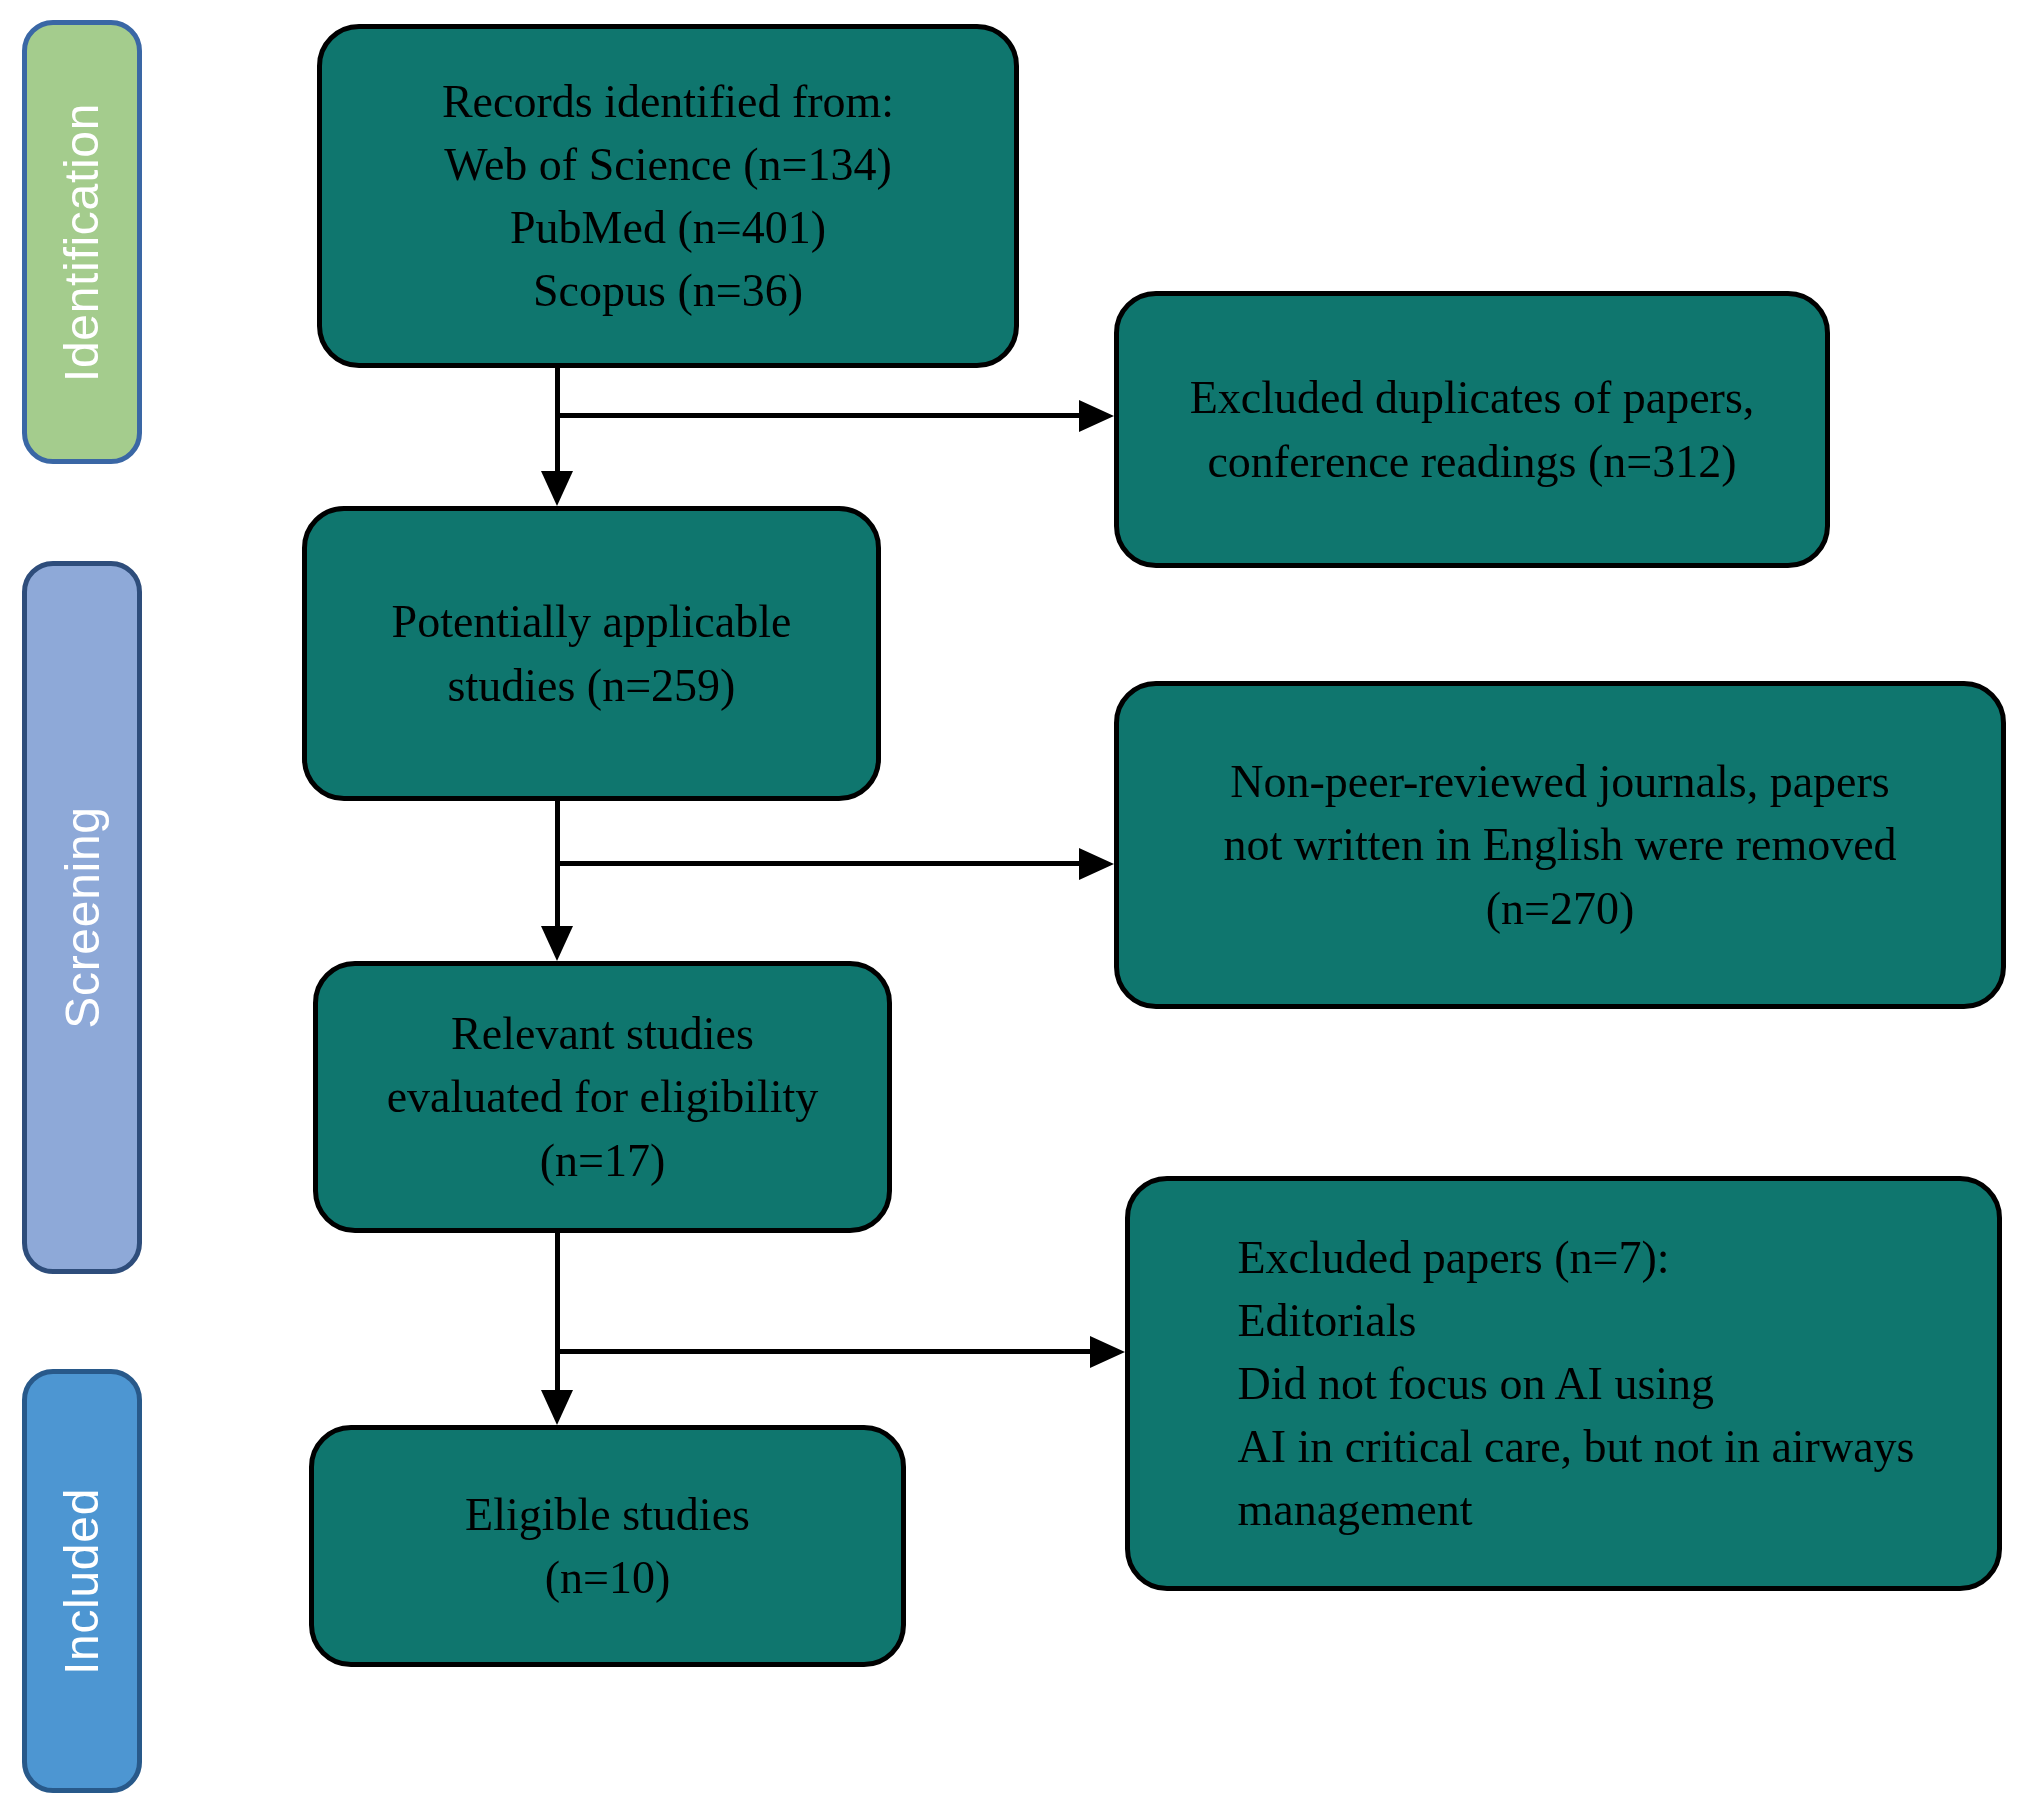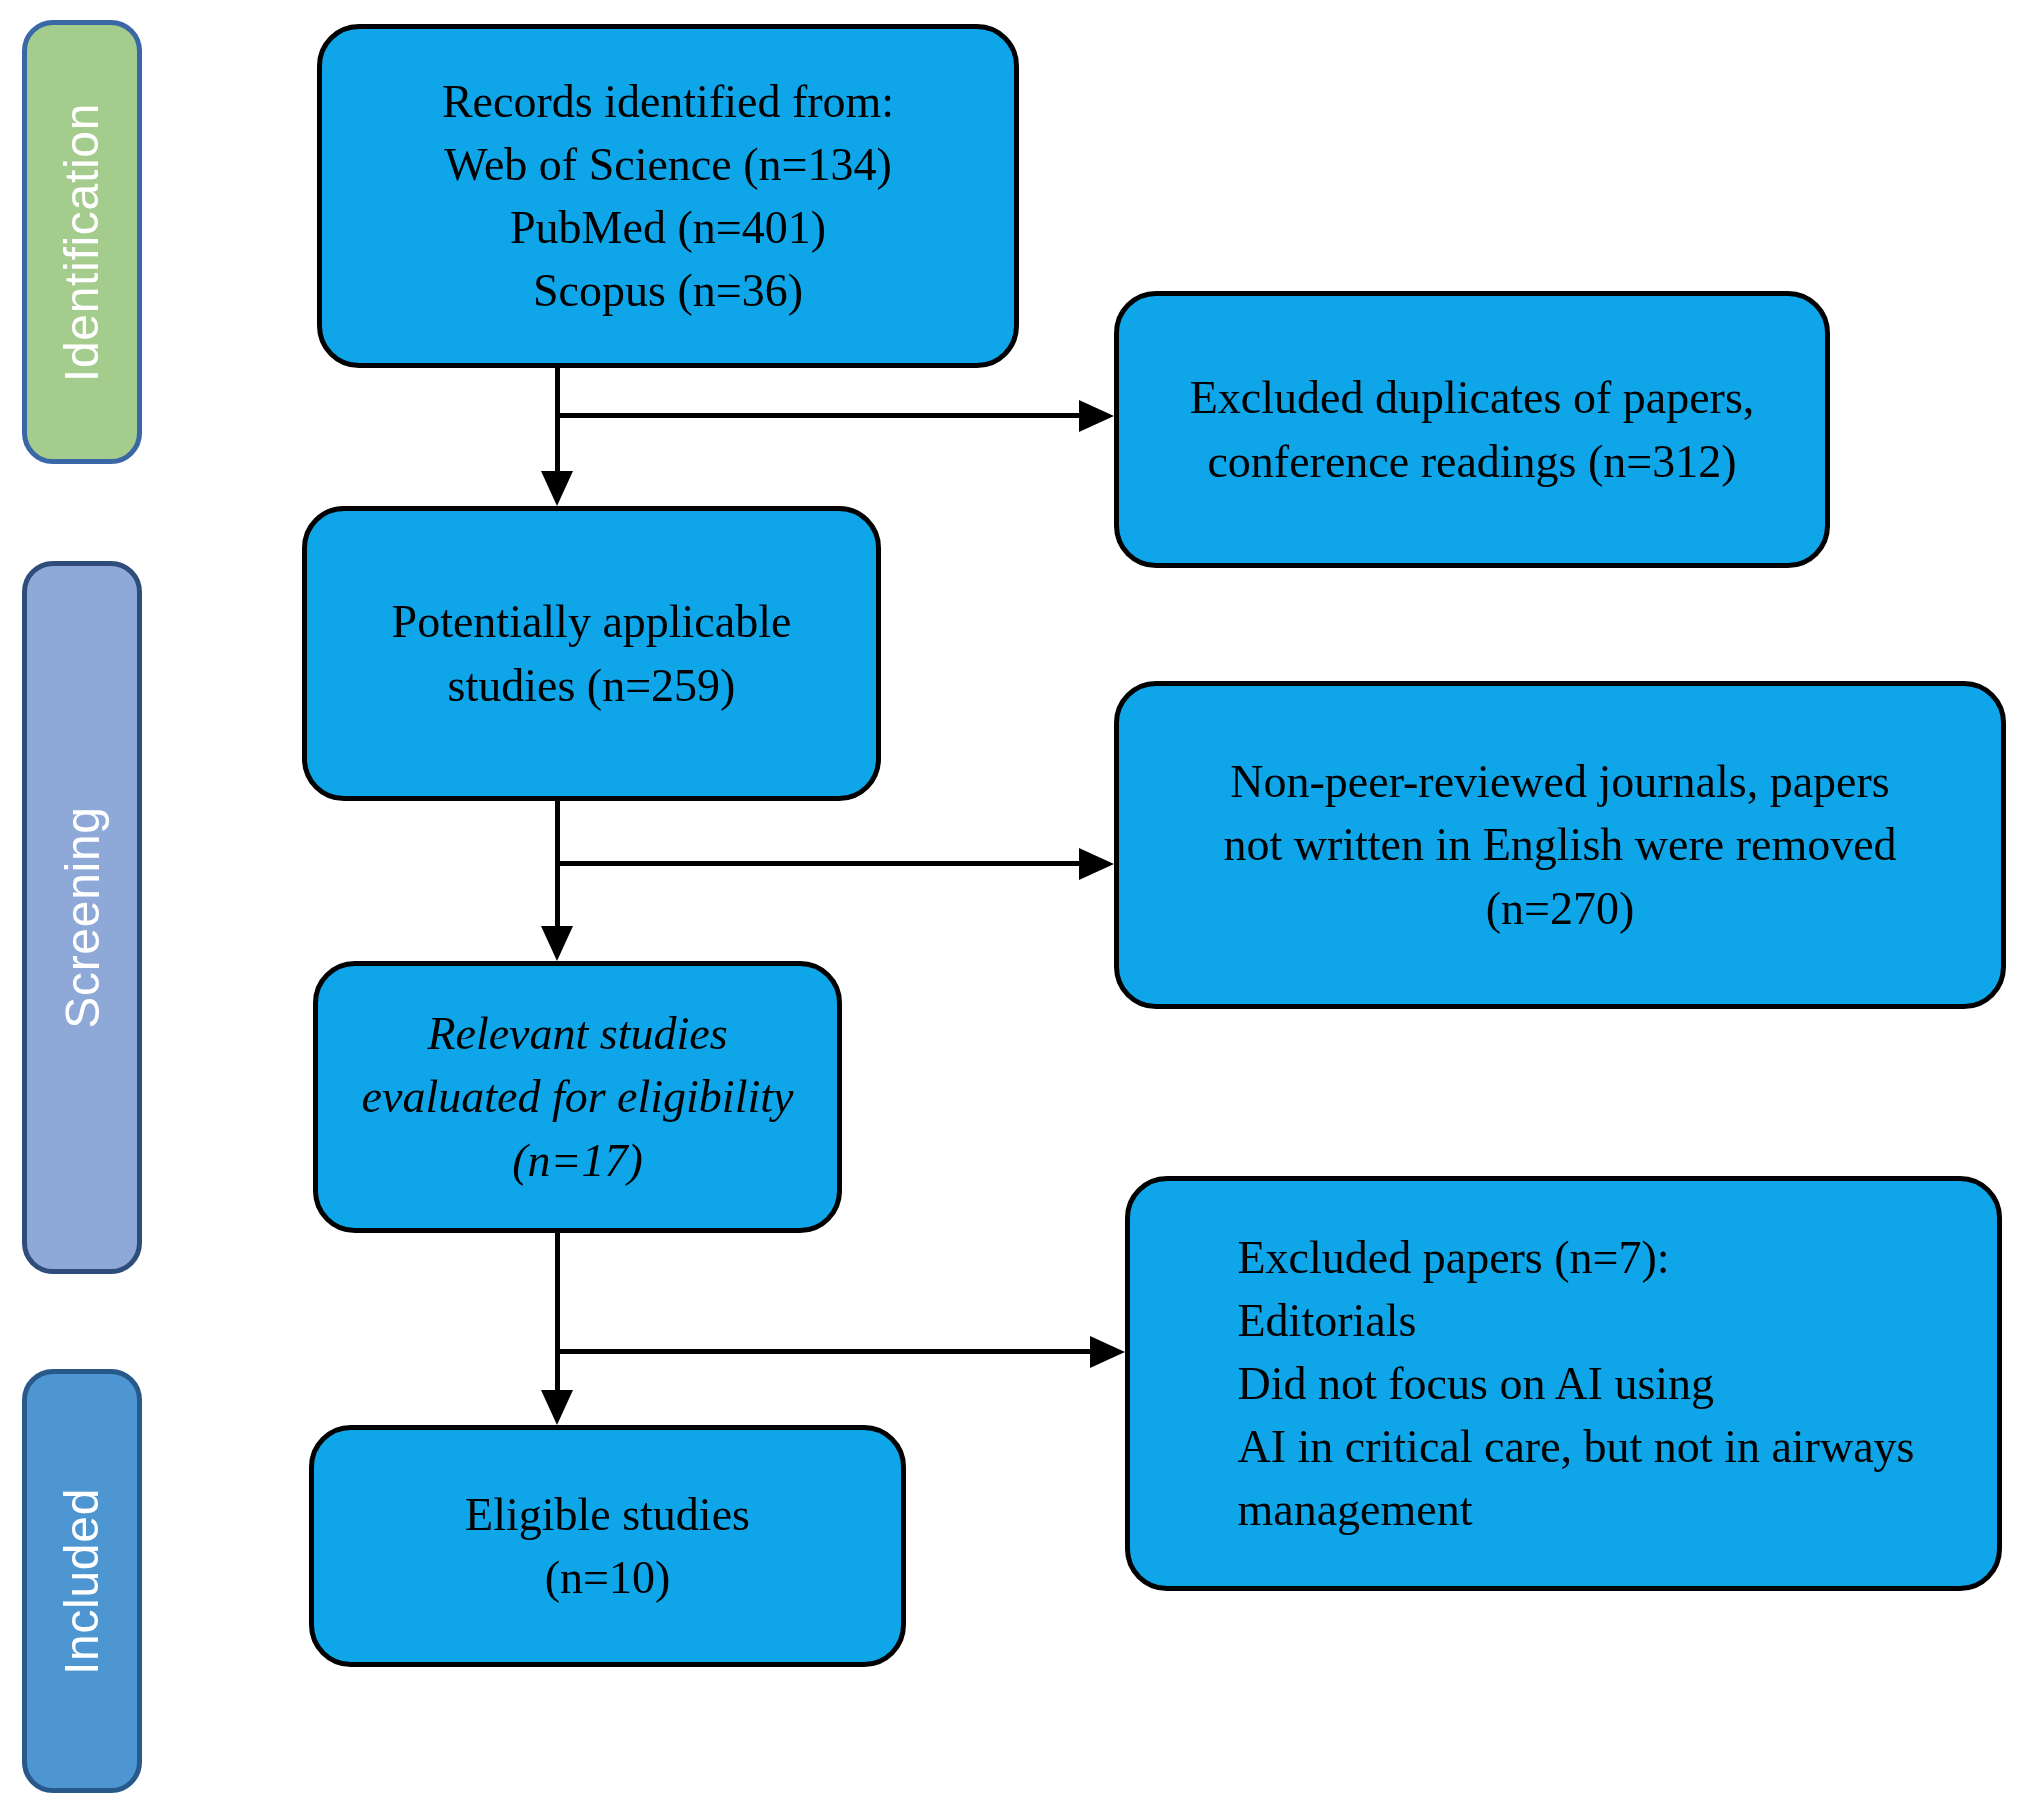--- a/index.html
+++ b/index.html
@@ -37,37 +37,37 @@
     letter-spacing: 0.7px;
   }
   .stage-identification { top: 20.4px;   height: 444px; background: #A4CC8D; border-color: #3A67A5; }
   .stage-screening      { top: 561px;  height: 713px; background: #8EA9D8; border-color: #2E4D7B; }
   .stage-included       { top: 1369px; height: 424px; background: #4D96D2; border-color: #28598A; }
 
   
   .fbox {
     position: absolute;
     box-sizing: border-box;
-    background: #0ea5e9;
+    background: #0f766e;
     border: 5.1px solid #000000;
     border-radius: 42px;
     display: flex;
     align-items: center;
     justify-content: center;
     text-align: center;
   }
   .fbox-text {
     white-space: pre-line;
     font-size: 46px;
     line-height: 1.37;
     color: #000000;
   }
   .box-records     { left: 317px;  top: 24px;   width: 702px;  height: 344px; }
   .box-potential   { left: 302px;  top: 506px;  width: 579px;  height: 295px; }
-  .box-relevant    { left: 313px;  top: 961px; width: 529px;  height: 272px; font-style: italic; }
+  .box-relevant    { left: 313px;  top: 961px; width: 579px;  height: 272px; }
   .box-eligible    { left: 309px;  top: 1425px; width: 597px;  height: 242px; }
   .box-excl-dup    { left: 1114px; top: 291px;  width: 716px; height: 277px; }
   .box-non-peer    { left: 1114px; top: 681px;  width: 892px; height: 328px; }
   .box-excl-papers { left: 1125px; top: 1176px; width: 877px; height: 415px;
                      justify-content: center; text-align: left;
                      padding-left: 47px; padding-right: 22px; }
 
   
   .vline, .hline {
     position: absolute;

